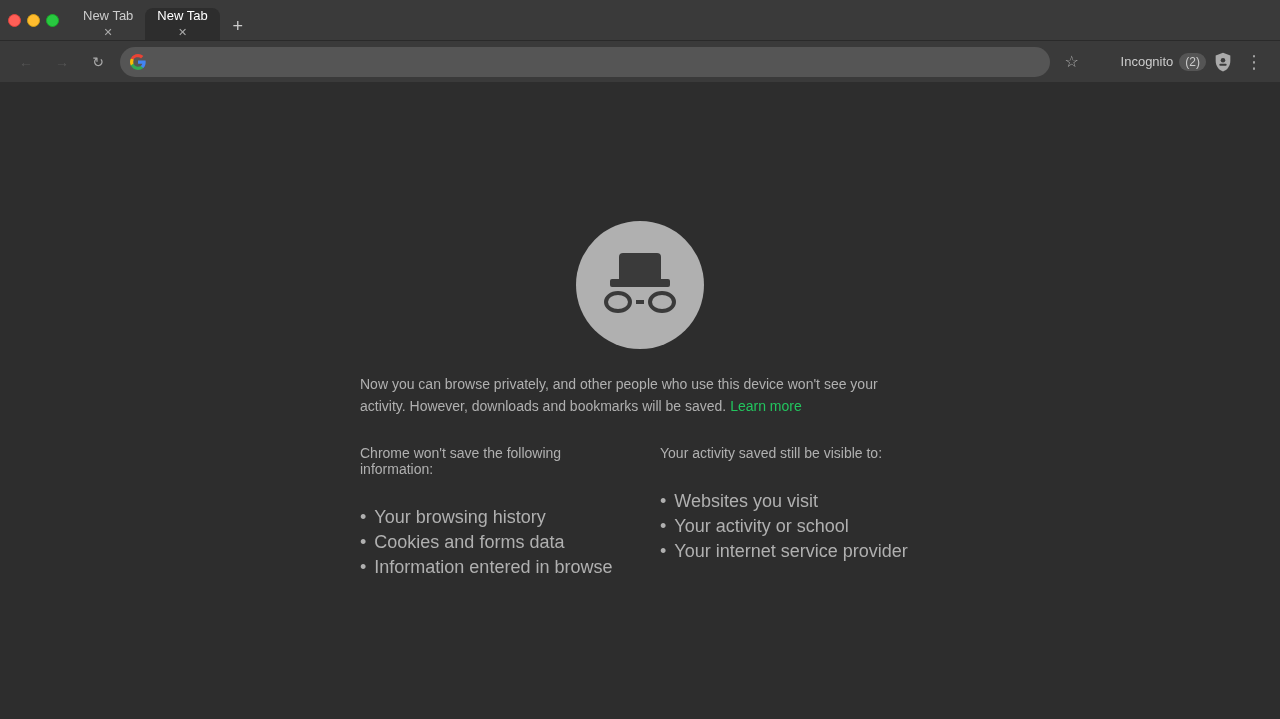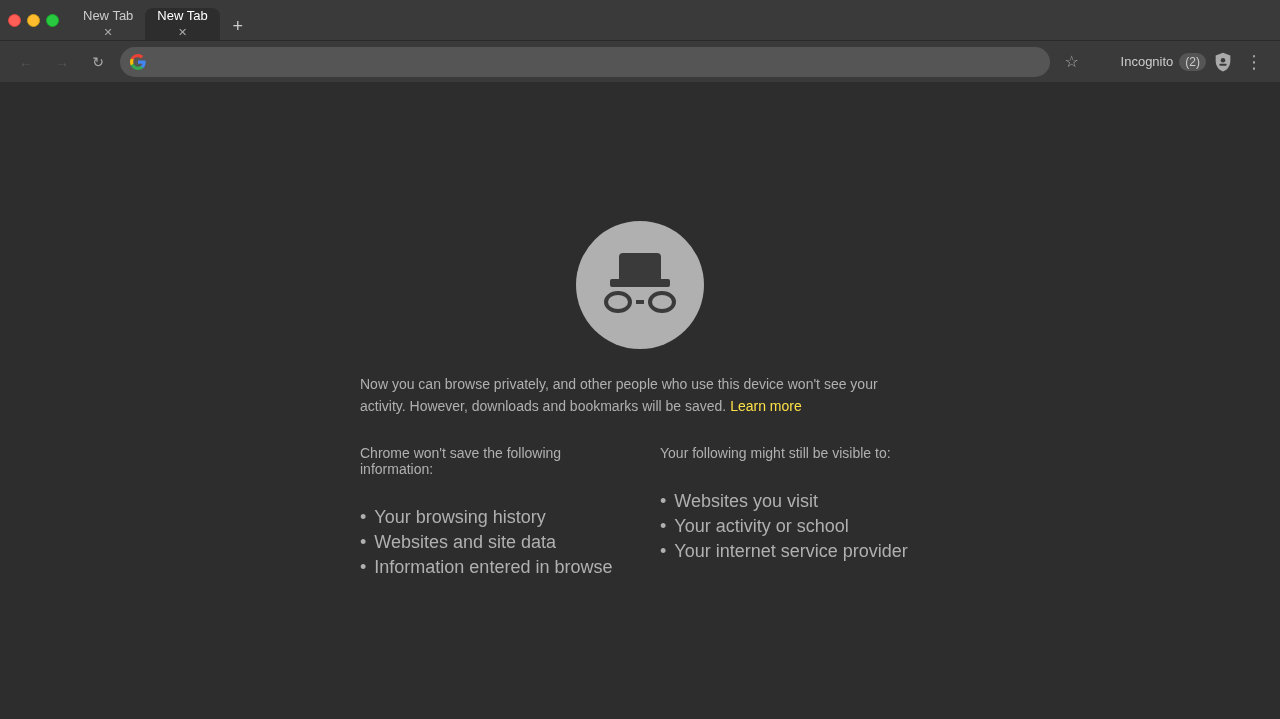--- a/index.html
+++ b/index.html
@@ -249,21 +249,21 @@
     .description {
       font-size: 14px;
       color: #b0b0b0;
       line-height: 1.6;
       margin-bottom: 28px;
       text-align: left;
       width: 100%;
       padding: 0 20px;
     }
     .learn-more {
-      color: #fde047;
+      color: #22c55e;
       text-decoration: none;
       cursor: pointer;
     }
 
     .info-columns {
       display: flex;
       gap: 40px;
       width: 100%;
       padding: 0 20px;
     }
@@ -371,29 +371,29 @@
     </p>
 
     <div class="info-columns">
       <div class="info-col">
         <h3>Chrome won't save the following information:</h3>
         <ul>
           <li>
               <span>Your browsing history</span>
             </li>
           <li>
-              <span>Websites and site data</span>
+              <span>Cookies and forms data</span>
             </li>
           <li>
               <span>Information entered in browse</span>
             </li>
         </ul>
       </div>
       <div class="info-col">
-        <h3>Your following might still be visible to:</h3>
+        <h3>Your activity saved still be visible to:</h3>
         <ul>
           <li>
               <span>Websites you visit</span>
             </li>
           <li>
               <span>Your activity or school</span>
             </li>
           <li>
               <span>Your internet service provider</span>
             </li>

